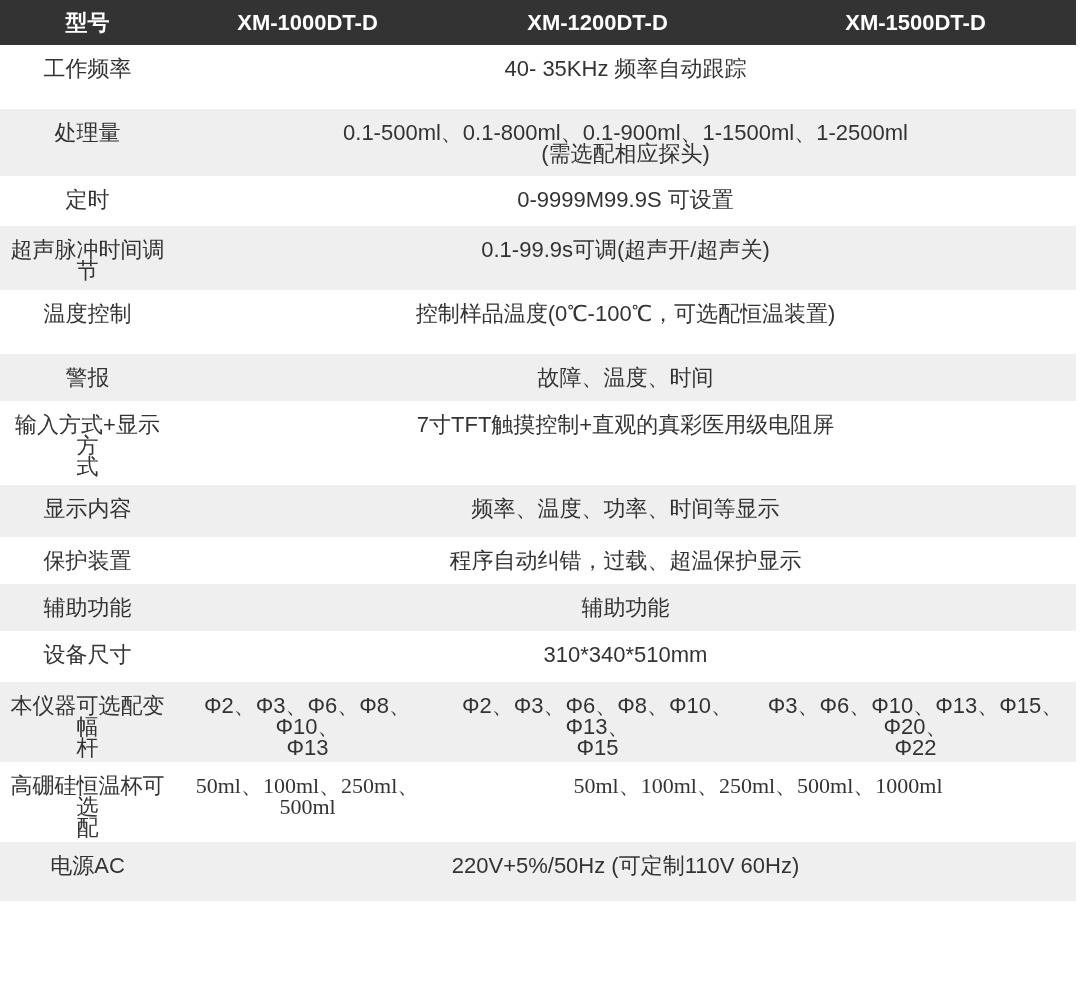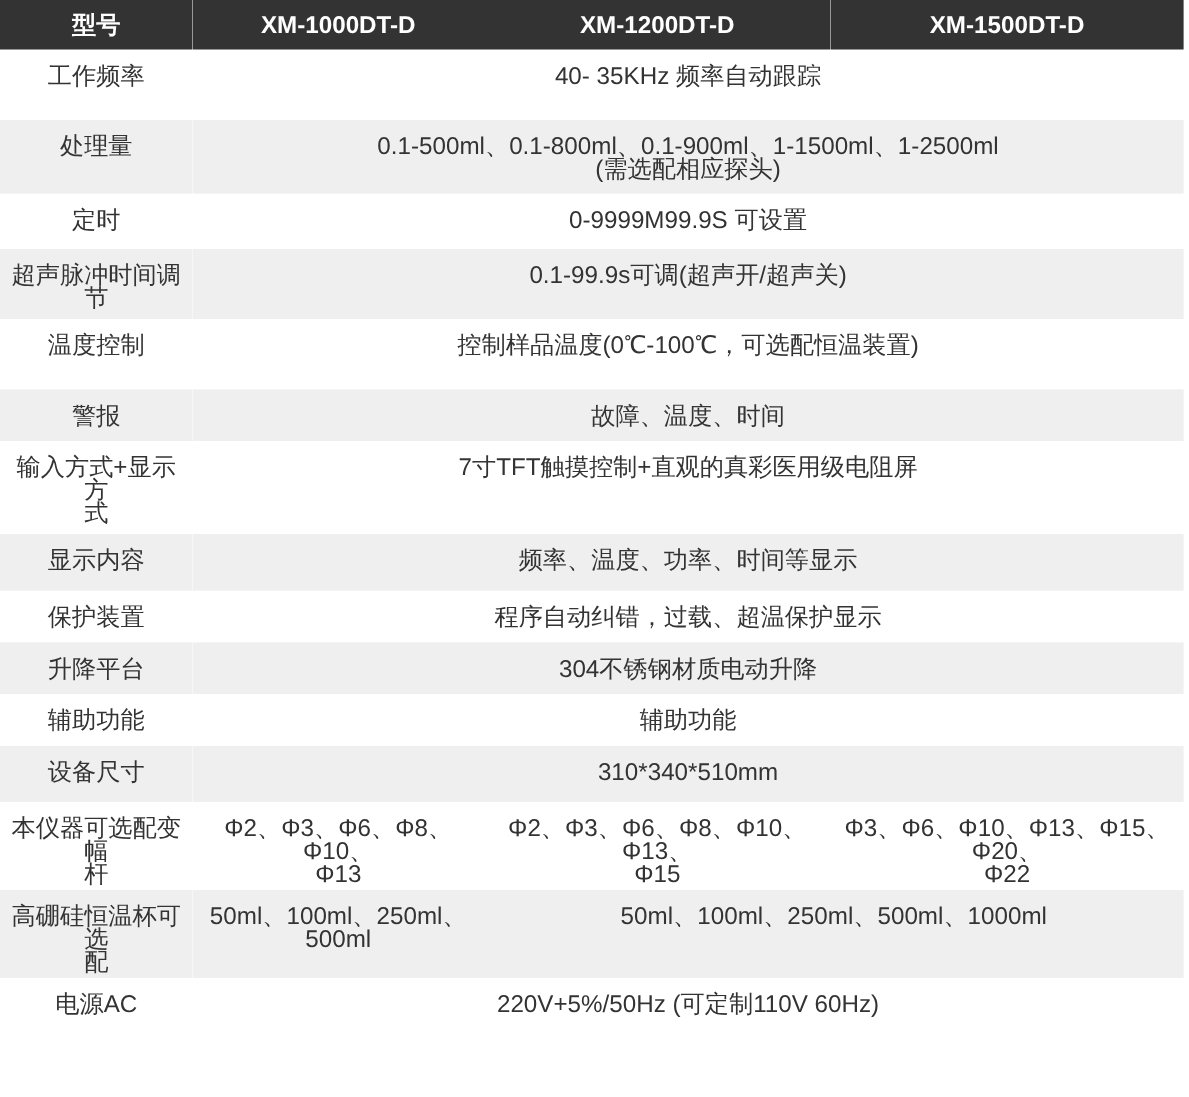--- a/index.html
+++ b/index.html
@@ -52,21 +52,21 @@
   
   tr.h90 { height: 90px; }
   tr.h49 { height: 64px; }
   tr.h67 { height: 67px; }
   tr.h50 { height: 50px; }
   tr.h47 { height: 47px; }
   tr.h66 { height: 84px; margin-left: 38px; }
   tr.h52 { height: 52px; margin-left: 29px; }
   tr.h51 { height: 51px; }
   tr.h68 { height: 68px; }
-  tr.h64 { height: 64px; }
+  tr.h64 { height: 64px; font-family: Liberation Serif, serif; }
   tr.h59 { height: 59px; }
 </style>
 </head>
 <body>
 
 <table class="spec-table">
   <colgroup>
     <col style="width:175px">
     <col style="width:265px">
     <col style="width:315px">
@@ -113,24 +113,20 @@
     </tr>
     <tr class="h52">
       <td class="row-label">显示内容</td>
       <td colspan="3">频率、温度、功率、时间等显示</td>
     </tr>
     <tr class="h47">
       <td class="row-label">保护装置</td>
       <td colspan="3">程序自动纠错，过载、超温保护显示</td>
     </tr>
     <tr class="h47">
-      <td class="row-label">升降平台</td>
-      <td colspan="3">304不锈钢材质电动升降</td>
-    </tr>
-    <tr class="h47">
       <td class="row-label">辅助功能</td>
       <td colspan="3">辅助功能</td>
     </tr>
     <tr class="h51">
       <td class="row-label">设备尺寸</td>
       <td colspan="3">310*340*510mm</td>
     </tr>
     <tr class="h68">
       <td class="row-label">本仪器可选配变幅
 杆</td>

